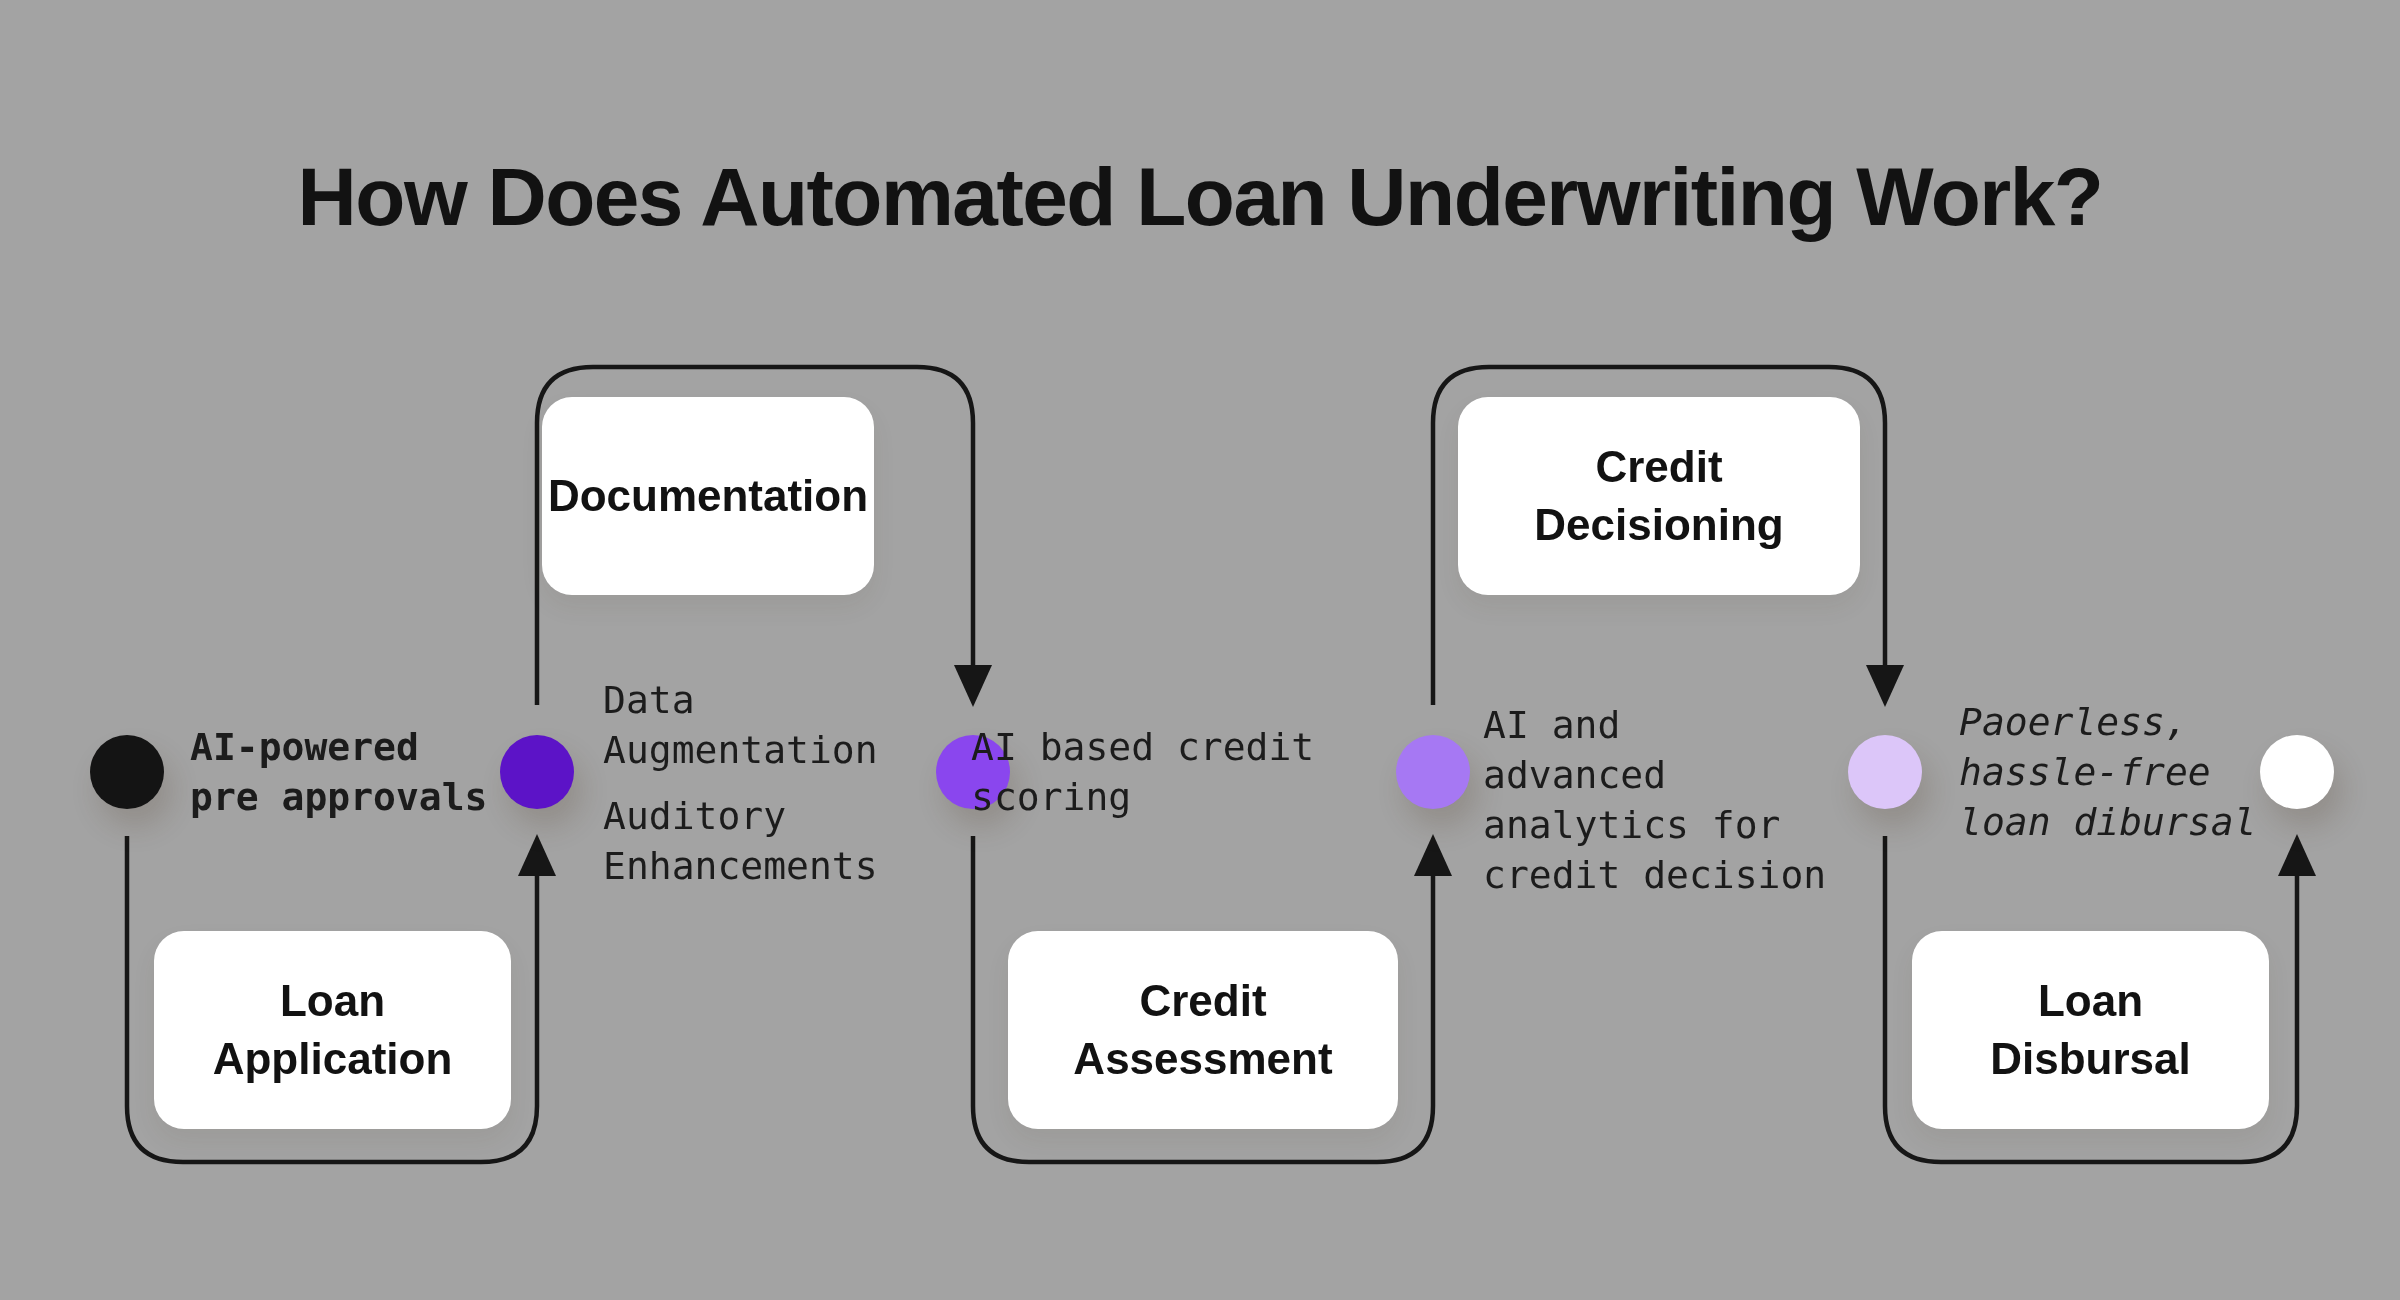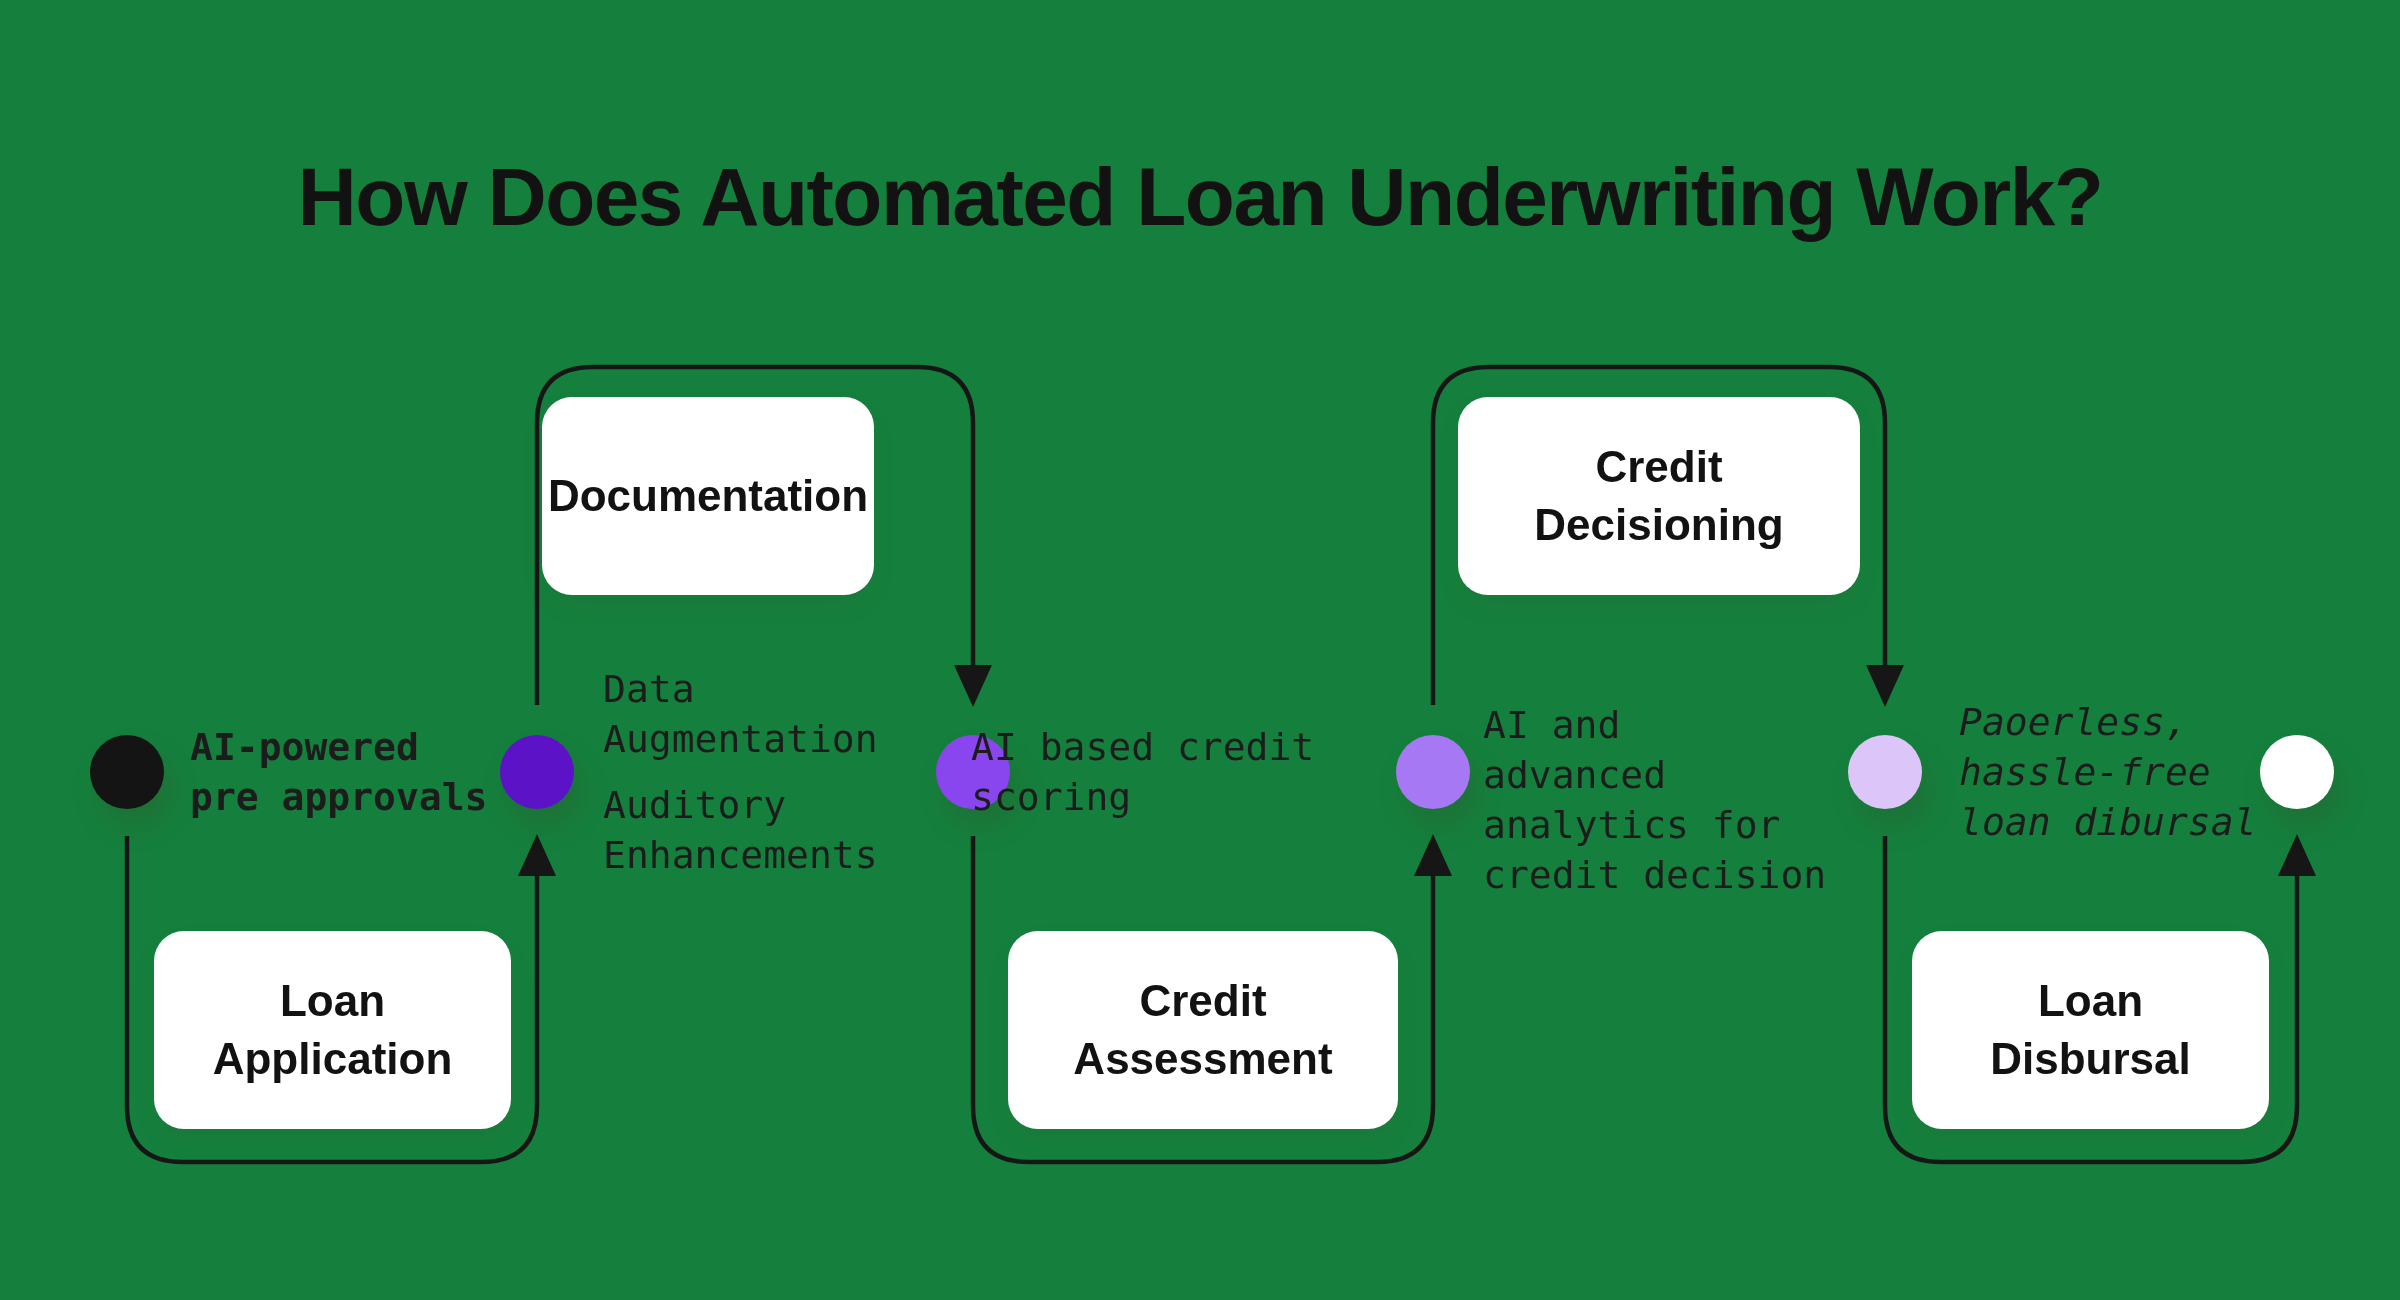--- a/index.html
+++ b/index.html
@@ -75,26 +75,27 @@
     font-family: "DejaVu Sans Mono", monospace;
     font-size: 38px;
     line-height: 50px;
     color: #1c1c1c;
     white-space: pre-line;
   }
   .note-group {
     display: flex;
     flex-direction: column;
     gap: 16px;
+    margin-top: 11px;
   }
 </style>
 </head>
 <body>
 
-<div class="canvas" style="background: #15803d;">
+<div class="canvas" style="background: #a3a3a3;">
 
   <h1 class="title">How Does Automated Loan Underwriting Work?</h1>
 
   <svg class="connectors" viewBox="0 0 2400 1300" xmlns="http://www.w3.org/2000/svg" aria-hidden="true">
     <g>
       <path d="M127 836 V1106 Q127 1162 183 1162 H481 Q537 1162 537 1106 V876"></path>
       <polygon points="537,834 518,876 556,876"></polygon>
     </g>
     <g>
       <path d="M537 705 V423 Q537 367 593 367 H917 Q973 367 973 423 V665"></path>

